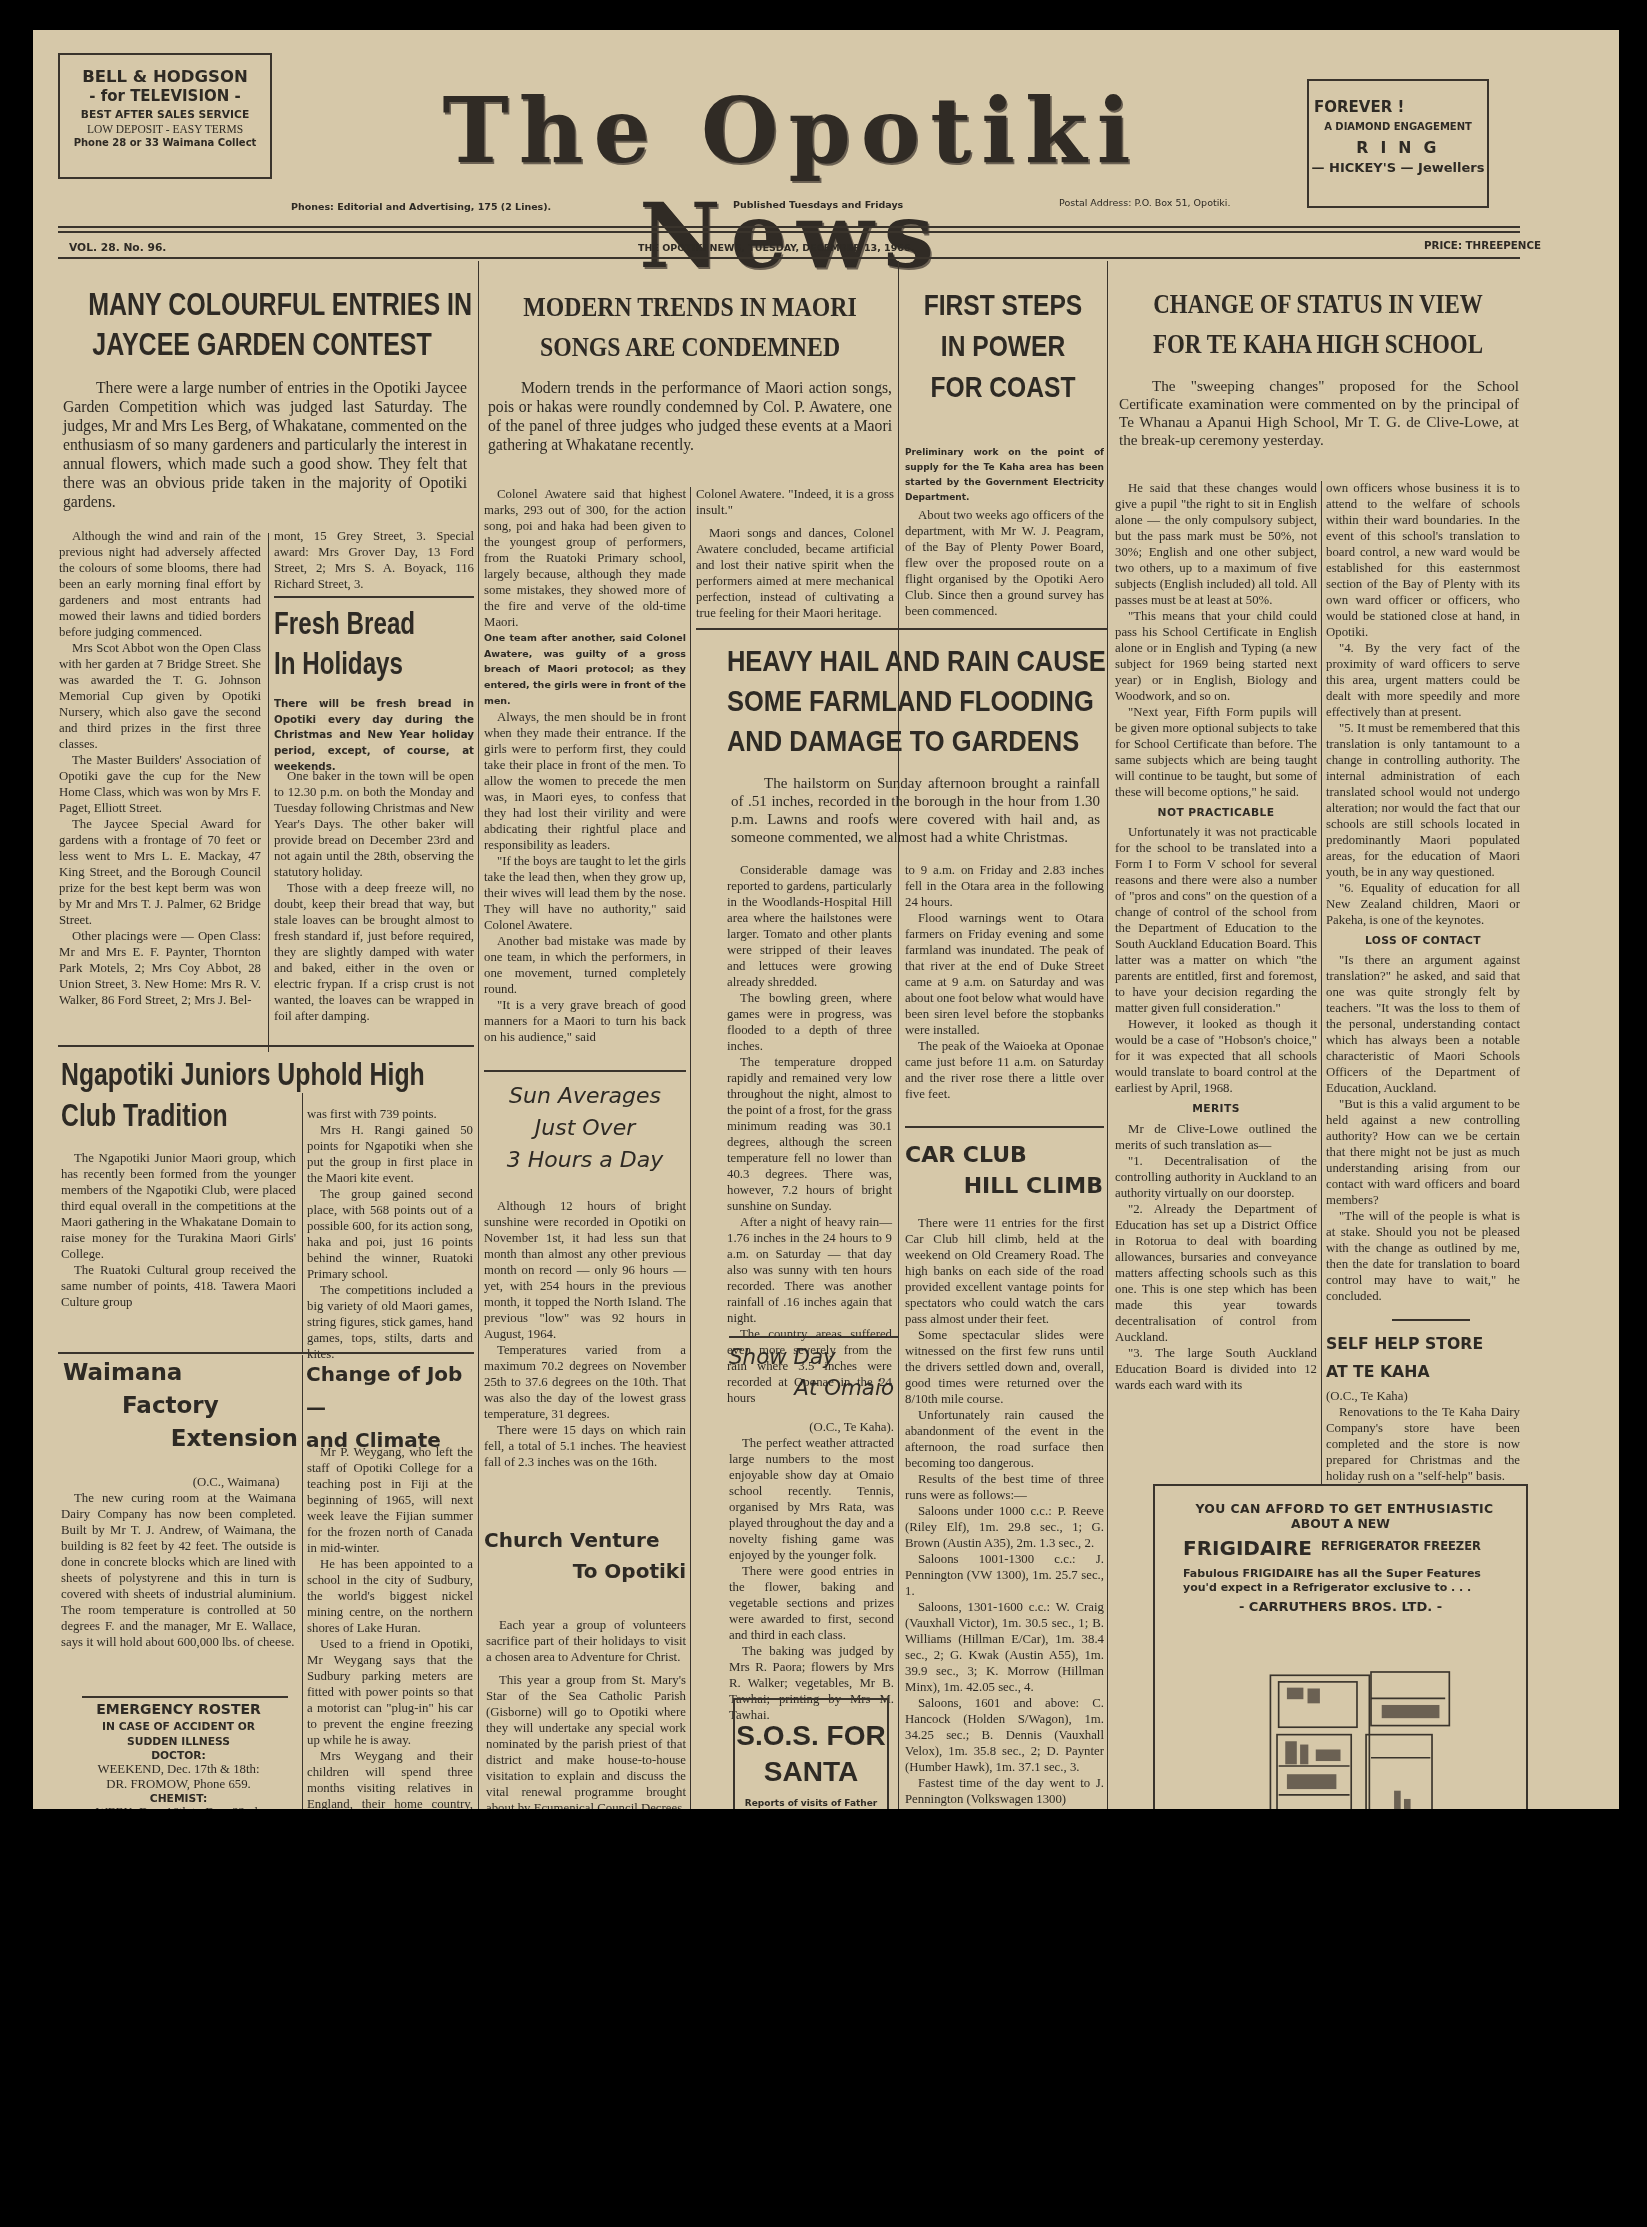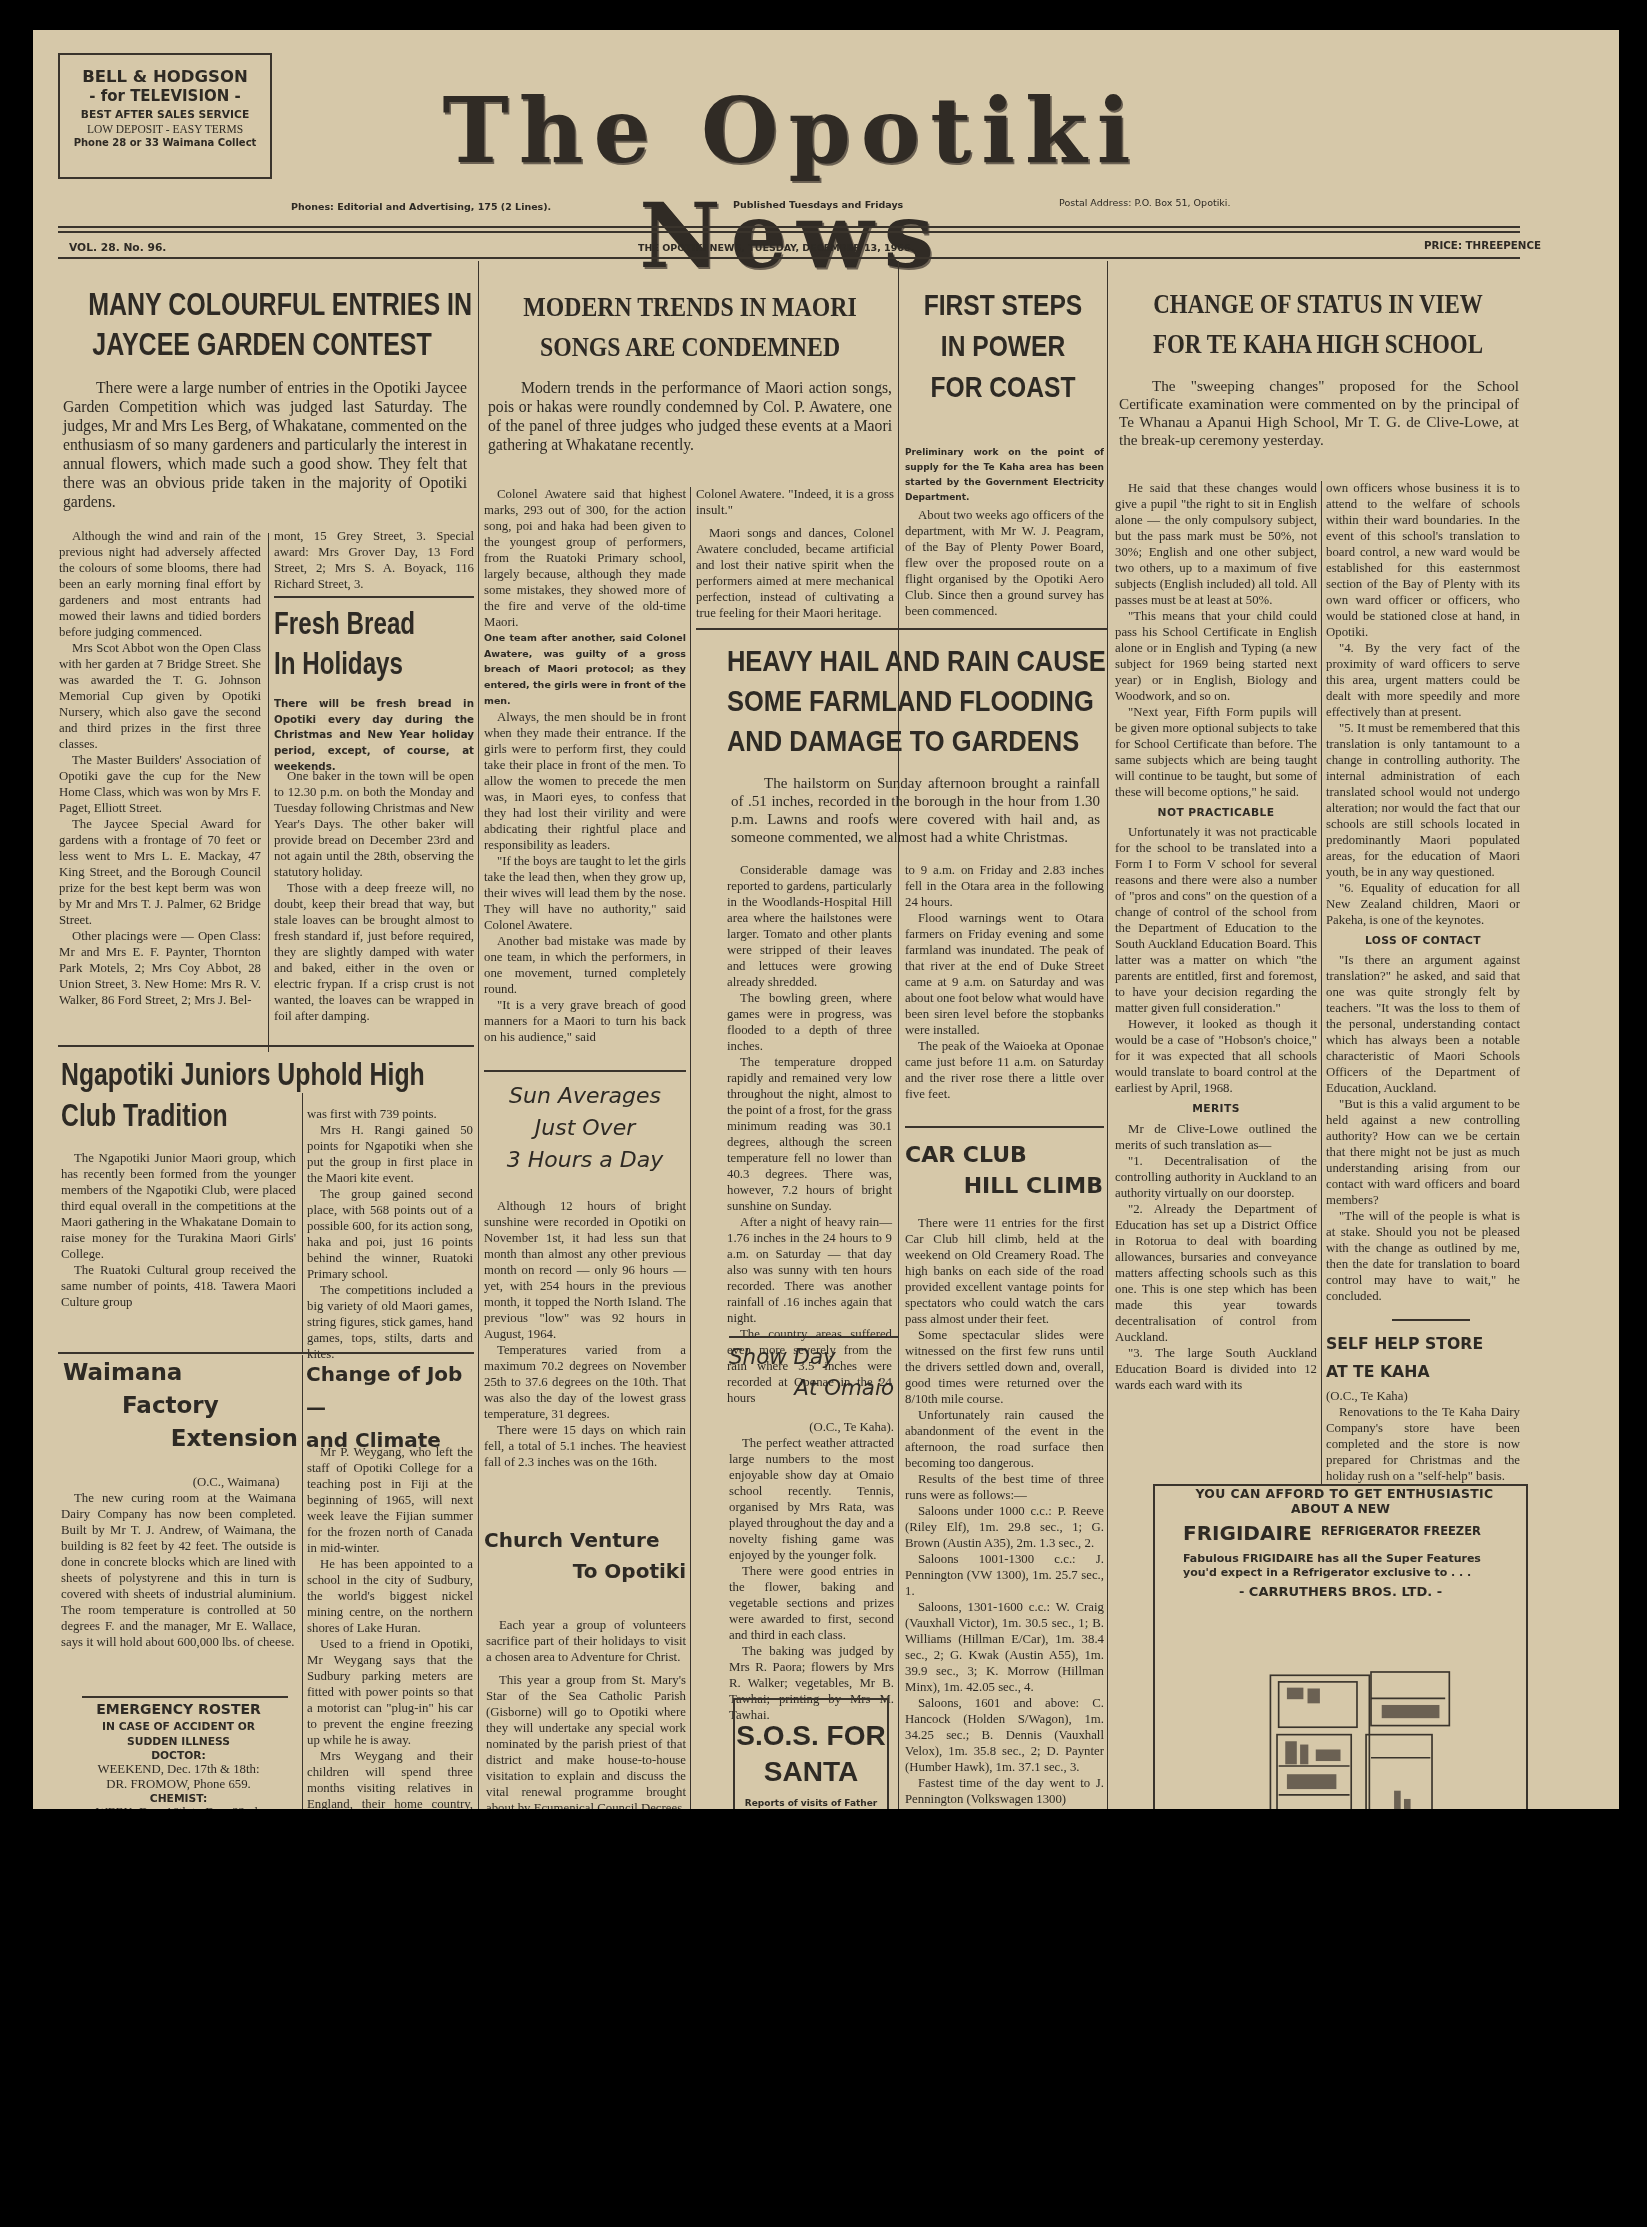--- a/index.html
+++ b/index.html
@@ -34,20 +34,26 @@
     <div class="serifh center" style="font-size:11.5px;margin-top:1.6px;">LOW DEPOSIT - EASY TERMS</div>
     <div class="sans center" style="font-weight:bold;font-size:10px;margin-top:1.6px;">Phone 28 or 33 Waimana Collect</div>
   </div>
 
   <div class="abs blackletter center" style="left:264px;top:48px;width:989px;">The Opotiki News</div>
 
   <div class="abs sans" style="left:258px;top:171px;font-weight:bold;font-size:9.5px;">Phones: Editorial and Advertising, 175 (2 Lines).</div>
   <div class="abs sans" style="left:689px;top:169px;font-weight:bold;font-size:9.5px;margin-left:11px;">Published Tuesdays and Fridays</div>
   <div class="abs sans" style="left:1026px;top:167px;font-weight:normal;font-size:9.5px;">Postal Address: P.O. Box 51, Opotiki.</div>
 
+  <div class="box" style="left:1274px;top:49px;width:178px;height:125px;">
+    <div class="sans" style="font-weight:bold;font-size:15px;margin:16.5px 0 0 5px;">FOREVER !</div>
+    <div class="sans center" style="font-weight:bold;font-size:10px;margin-top:5px;">A DIAMOND ENGAGEMENT</div>
+    <div class="sans center" style="font-weight:bold;font-size:15.7px;margin-top:6.6px;letter-spacing:3.3px;">R I N G</div>
+    <div class="sans center" style="font-weight:bold;font-size:13px;margin-top:3.3px;">— HICKEY'S — Jewellers</div>
+  </div>
 
   <div class="rule" style="left:25px;top:196px;width:1462px;height:1.6px;"></div>
   <div class="rule" style="left:25px;top:201px;width:1462px;height:1.6px;"></div>
   <div class="abs sans" style="left:36px;top:211px;font-weight:bold;font-size:10.7px;">VOL. 28. No. 96.</div>
   <div class="abs sans" style="left:605px;top:212px;font-weight:bold;font-size:9.5px;">THE OPOTIKI NEWS, TUESDAY, DECEMBER 13, 1966.</div>
   <div class="abs sans" style="left:1391px;top:209px;font-weight:bold;font-size:10.3px;">PRICE: THREEPENCE</div>
   <div class="rule" style="left:25px;top:227px;width:1462px;height:1.6px;"></div>
 
   <div class="rule vline" style="left:445px;top:231px;height:1549px;"></div>
   <div class="rule vline" style="left:865px;top:231px;height:1549px;"></div>
@@ -280,21 +286,21 @@
   <div class="abs sans" style="left:1293px;top:1300px;width:194px;font-weight:bold;font-size:15.7px;line-height:28px;">
     <div>SELF HELP STORE</div>
     <div>AT TE KAHA</div>
   </div>
   <div class="abs body" style="left:1293px;top:1358px;width:194px;">
     <div style="">(O.C., Te Kaha)</div>
     <p>Renovations to the Te Kaha Dairy Company's store have been completed and the store is now prepared for Christmas and the holiday rush on a "self-help" basis.</p>
   </div>
 
   <div class="box" style="left:1120px;top:1454px;width:371px;height:346px;border-bottom:none;">
-    <div class="sans center" style="font-weight:bold;font-size:12.4px;margin-top:0;letter-spacing:0.4px;padding-left:8px;">YOU CAN AFFORD TO GET ENTHUSIASTIC</div>
+    <div class="sans center" style="font-weight:bold;font-size:12.4px;margin-top:15px;letter-spacing:0.4px;padding-left:8px;">YOU CAN AFFORD TO GET ENTHUSIASTIC</div>
     <div class="sans center" style="font-weight:bold;font-size:12.4px;">ABOUT A NEW</div>
     <div style="margin:5px 0 0 28px;white-space:nowrap;">
       <span class="sans" style="font-weight:bold;font-size:20px;">FRIGIDAIRE</span>
       <span class="sans" style="font-weight:bold;font-size:11.5px;vertical-align:5px;margin-left:5px;">REFRIGERATOR FREEZER</span>
     </div>
     <div class="sans" style="font-weight:bold;font-size:11px;margin:6.6px 0 0 28px;">Fabulous FRIGIDAIRE has all the Super Features</div>
     <div class="sans" style="font-weight:bold;font-size:11px;margin:1.6px 0 0 28px;">you'd expect in a Refrigerator exclusive to . . .</div>
     <div class="sans center" style="font-weight:bold;font-size:13px;margin-top:5px;">- CARRUTHERS BROS. LTD. -</div>
     <svg width="371" height="198" style="position:absolute;left:0;top:148px;" viewBox="0 0 450 240">
       <g fill="none" stroke="#3a342c" stroke-width="2">

